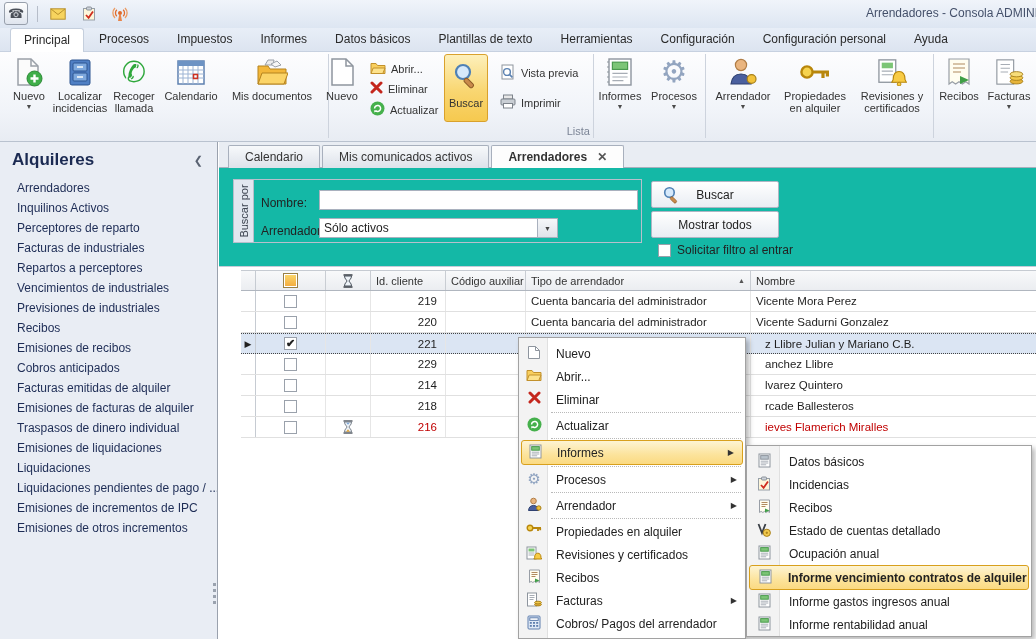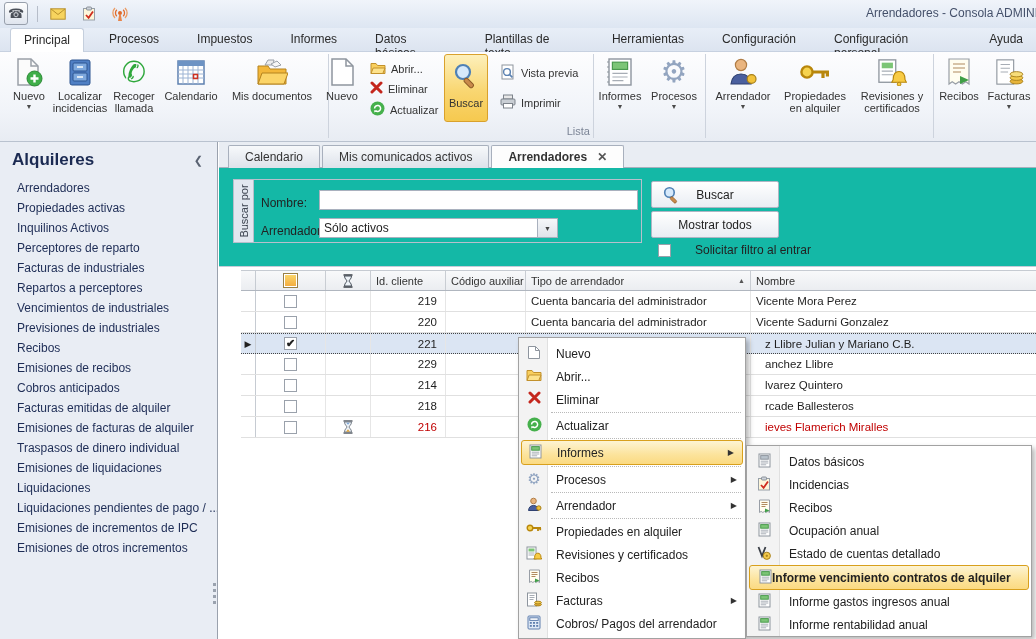--- a/index.html
+++ b/index.html
@@ -7,21 +7,21 @@
        font-family:"Liberation Sans",sans-serif;font-size:12px;color:#1e1e1e;-webkit-font-smoothing:antialiased}
   
   .titlebar{position:absolute;left:0;top:0;right:0;height:28px;
     background:linear-gradient(#f0f4fa,#dde6f2);border-bottom:1px solid #cdd6e4}
   .qat{position:absolute;left:4px;top:2px;display:flex;align-items:center;gap:9px}
   .qbtn{display:flex;align-items:center;justify-content:center;width:22px;height:21px}
   .qbtn.boxed{border:1px solid #98a0ac;border-radius:3px;background:linear-gradient(#fefefe,#dfe5ee)}
   .qsep{width:1px;height:16px;background:#b6bdc9}
   .wintitle{position:absolute;left:866px;top:6px;white-space:nowrap;color:#44506a;font-size:12px}
   
-  .tabstrip{position:absolute;left:0;top:28px;right:0;height:24px;display:flex;gap:12px;
+  .tabstrip{position:absolute;left:0;top:28px;right:0;height:24px;display:flex;gap:2px;
     padding-left:10px;background:linear-gradient(#e8eef7,#dce4f0);border-bottom:1px solid #c7d1e0;box-sizing:border-box}
   .rtab{padding:4px 13px 0 13px;color:#2a2a2a;height:20px}
   .rtab.active{background:#fff;border:1px solid #c5cfdd;border-bottom:none;border-radius:3px 3px 0 0;margin-bottom:-1px}
   
   .ribbon{position:absolute;left:0;top:52px;right:0;height:90px;
     background:linear-gradient(#fdfdfe,#f1f4f9 65%,#e8ecf3);border-bottom:1px solid #b9c2cf;box-sizing:border-box}
   .gsep{position:absolute;top:2px;width:1px;height:84px;background:#cdd3dd}
   .bigbtn{position:absolute;top:3px;display:flex;flex-direction:column;align-items:center;gap:1px;
     font-size:11px;line-height:12px;color:#333;text-align:center}
   .bigbtn .ic{height:34px;display:flex;align-items:center;justify-content:center}
@@ -56,21 +56,21 @@
   .flabel{position:absolute;font-size:12px;color:#222}
   .finput{position:absolute;border:1px solid #a9b1be;background:#fff;height:20px;box-sizing:border-box;
     font-family:"Liberation Sans",sans-serif;font-size:12px;padding:0 4px}
   .combo{position:absolute;border:1px solid #a9b1be;background:#fff;height:20px;box-sizing:border-box;
     display:flex;align-items:center;justify-content:space-between;padding-left:4px;font-size:12px}
   .combobtn{width:19px;height:18px;border-left:1px solid #a9b1be;background:linear-gradient(#f6f7f9,#dfe3ea);
     display:flex;align-items:center;justify-content:center;font-size:7px;color:#444}
   .pbtn{position:absolute;width:126px;height:25px;border:1px solid #aeb6c4;border-radius:2px;
     background:linear-gradient(#ffffff,#e9edf3);display:flex;align-items:center;justify-content:center;font-size:12px;color:#222}
   .pbtn .lefticon{position:absolute;left:10px;top:3px}
-  .chkrow{position:absolute;display:flex;align-items:center;gap:24px;font-size:12px;color:#222}
+  .chkrow{position:absolute;display:flex;align-items:center;gap:6px;font-size:12px;color:#222}
   .chk{width:13px;height:13px;border:1px solid #9aa1ab;background:#fff;box-sizing:border-box}
   
   .tbl{position:absolute;left:241px;top:270px;width:811px}
   .thead,.trow{display:flex;height:21px;box-sizing:border-box}
   .thead{background:linear-gradient(#f8f9fa,#ebedf1);border-top:1px solid #c6cbd2;border-bottom:1px solid #b0b6bf}
   .thead .c{border-right:1px solid #c9cdd3;color:#333;font-size:11px;display:flex;align-items:center;padding-left:5px;box-sizing:border-box;position:relative}
   .trow .c{border-right:1px solid #e6e6e6;display:flex;align-items:center;padding-left:5px;box-sizing:border-box;font-size:11.5px;white-space:nowrap;overflow:hidden}
   .trow{border-bottom:1px solid #e0e0e0;background:#fff}
   .trow.sel{background:#dbe5f3;border-top:1px dotted #444;border-bottom:1px dotted #444}
   .c.ind{width:15px;padding-left:0;justify-content:center;border-right:1px solid #c6cbd2}
@@ -94,21 +94,21 @@
   .cmenu .icostrip{width:28px}
   .smenu .icostrip{width:32px}
   .mitem{position:relative;height:23px;display:flex;align-items:center;font-size:12px;color:#222;white-space:nowrap}
   .cmenu .mitem{padding-left:37px}
   .smenu .mitem{padding-left:42px}
   .mitem .mic{position:absolute;left:6px;top:3px;width:18px;display:flex;justify-content:center}
   .smenu .mitem .mic{left:8px}
   .mitem .subarrow{position:absolute;right:8px;font-size:8px;color:#333}
   .mitem.hl{background:linear-gradient(#fdf4d3,#fce39b 60%,#fbda82);border:1px solid #d8a01d;border-radius:3px;margin:0 2px}
   .cmenu .mitem.hl{padding-left:35px}
-  .smenu .mitem.hl{padding-left:22px}
+  .smenu .mitem.hl{padding-left:38px}
   .mitem.hl .mic{left:4px}
   .smenu .mitem.hl .mic{left:6px}
   .msep{border-top:1px dotted #b9b9b9;margin:1px 4px 1px 32px;height:0}
 </style>
 </head>
 <body>
 
 <div class="titlebar">
   <div class="qat">
     <span class="qbtn boxed">
@@ -369,21 +369,20 @@
     <span>Facturas</span>
     <span class="dropmark">▼</span>
   </div>
 </div>
 
 <div class="sidebar">
   <div class="sbtitle">Alquileres</div>
   <div class="sbchev">❮</div>
   <div class="sbitems">
     <div class="sitem">Arrendadores</div>
-    <div class="sitem">Propiedades activas</div>
     <div class="sitem">Inquilinos Activos</div>
     <div class="sitem">Perceptores de reparto</div>
     <div class="sitem">Facturas de industriales</div>
     <div class="sitem">Repartos a perceptores</div>
     <div class="sitem">Vencimientos de industriales</div>
     <div class="sitem">Previsiones de industriales</div>
     <div class="sitem">Recibos</div>
     <div class="sitem">Emisiones de recibos</div>
     <div class="sitem">Cobros anticipados</div>
     <div class="sitem">Facturas emitidas de alquiler</div>
@@ -742,40 +741,40 @@
           <path d="M1.5 1h10v12.5l-1.6-1.1-1.7 1.1-1.7-1.1-1.7 1.1-1.7-1.1-1.6 1.1z" fill="#fffdf0" stroke="#989ea6"></path>
           <path d="M3.5 3.5h6M3.5 5.5h6M3.5 7.5h4" stroke="#b08a5e"></path>
           <path d="M7 9.5l4.5 2-4.5 2z" fill="#3f9e46"></path>
         </svg>
       </span>
     <span>Recibos</span>
   </div>
 
   <div class="mitem">
     <span class="mic">
+        <svg width="14" height="15" viewBox="0 0 14 15">
+          <path d="M1.5 2L5 11 8.5 2" fill="none" stroke="#3a3f46" stroke-width="1.8"></path>
+          <circle cx="9.8" cy="10.8" r="3.6" fill="#f2c94c" stroke="#a8801a"></circle>
+          <path d="M8.6 10.8h2.4M9.8 9.6v2.4" stroke="#a8801a"></path>
+        </svg>
+      </span>
+    <span>Estado de cuentas detallado</span>
+  </div>
+
+  <div class="mitem">
+    <span class="mic">
         <svg width="15" height="15" viewBox="0 0 15 15">
           <rect x="2" y="1" width="11" height="13" fill="#fff" stroke="#8e959e"></rect>
           <rect x="3.7" y="2.6" width="7.6" height="3.6" fill="#7cc576" stroke="#4b9a4e"></rect>
           <path d="M3.7 8.2h7.6M3.7 10h7.6M3.7 11.8h5.5" stroke="#a7adb5"></path>
         </svg>
       </span>
     <span>Ocupación anual</span>
   </div>
 
-  <div class="mitem">
-    <span class="mic">
-        <svg width="14" height="15" viewBox="0 0 14 15">
-          <path d="M1.5 2L5 11 8.5 2" fill="none" stroke="#3a3f46" stroke-width="1.8"></path>
-          <circle cx="9.8" cy="10.8" r="3.6" fill="#f2c94c" stroke="#a8801a"></circle>
-          <path d="M8.6 10.8h2.4M9.8 9.6v2.4" stroke="#a8801a"></path>
-        </svg>
-      </span>
-    <span>Estado de cuentas detallado</span>
-  </div>
-
   <div class="mitem hl">
     <span class="mic">
         <svg width="15" height="15" viewBox="0 0 15 15">
           <rect x="2" y="1" width="11" height="13" fill="#fff" stroke="#8e959e"></rect>
           <rect x="3.7" y="2.6" width="7.6" height="3.6" fill="#7cc576" stroke="#4b9a4e"></rect>
           <path d="M3.7 8.2h7.6M3.7 10h7.6M3.7 11.8h5.5" stroke="#a7adb5"></path>
         </svg>
       </span>
     <span style="font-weight:bold">Informe vencimiento contratos de alquiler</span>
   </div>

